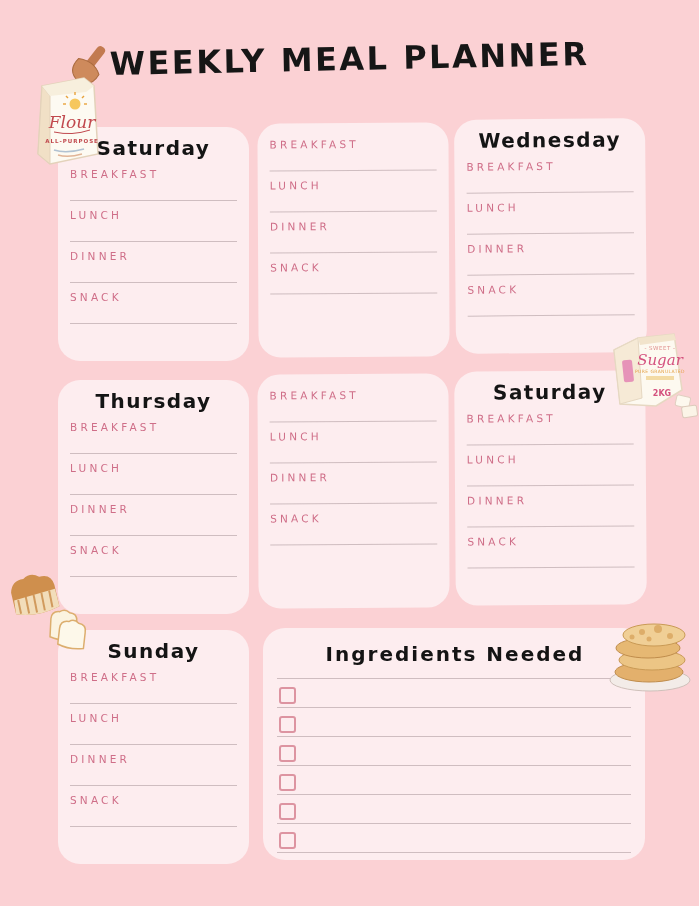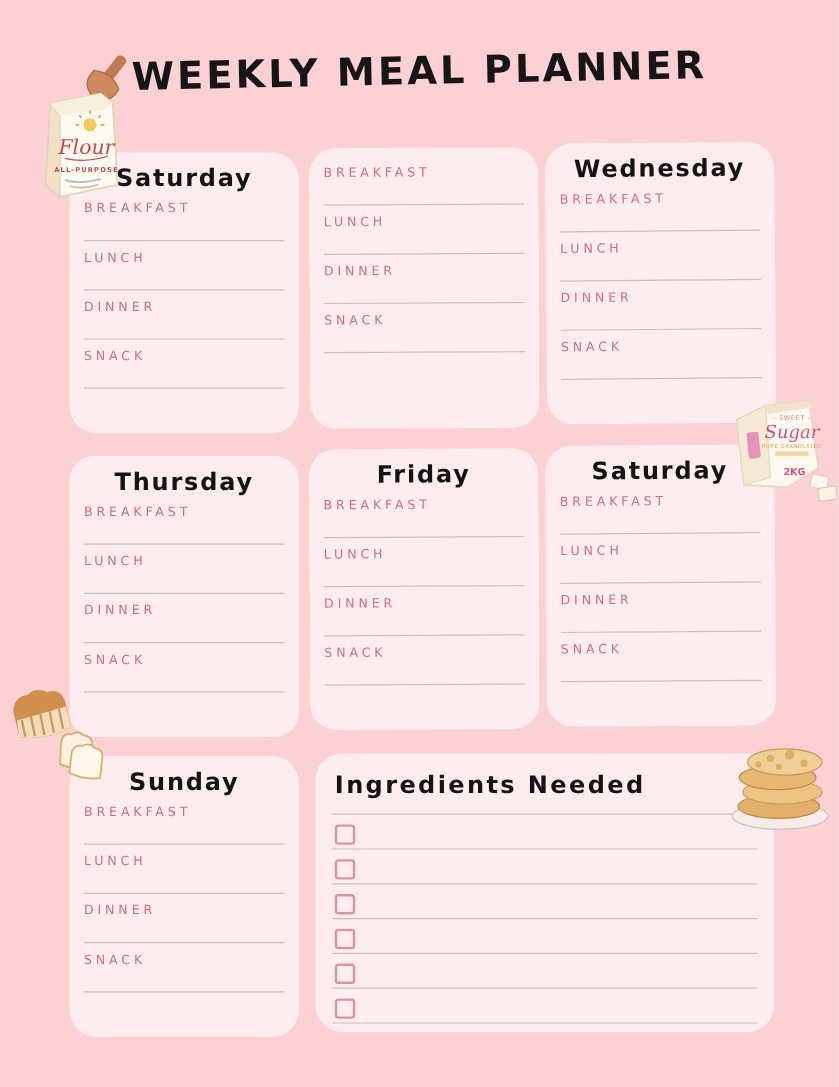--- a/index.html
+++ b/index.html
@@ -30,28 +30,29 @@
     color:#cf6e88; font-size:10.5px; letter-spacing:3.2px; font-weight:500;
   }
   .meal-line {
     margin-top:19px; height:1px;
     border-bottom:1px solid rgba(150,130,135,.45);
   }
   
   .pos-mon { left:58px;  top:127px; }
   .pos-tue { left:258px; top:123px; transform:rotate(-.3deg); }
   .pos-wed { left:455px; top:119px; transform:rotate(-.5deg); }
-  .pos-thu { left:58px;  top:380px;border-radius:20px; }
+  .pos-thu { left:58px;  top:380px; }
   .pos-fri { left:258px; top:374px; transform:rotate(-.3deg); }
   .pos-sat { left:455px; top:371px; transform:rotate(-.4deg); }
   .pos-sun { left:58px;  top:630px; }
   
   .ingredients-card {
     left:263px; top:628px; width:382px; height:232px;
     padding:10px 14px 0 14px;
+    text-align:center;
   }
   .ingredients-title {
     color:#141414; font-size:20px; font-weight:700; letter-spacing:2px;
     margin:4px 0 0 2px;
   }
   .ingredients-title-line {
     margin-top:12px; border-bottom:1px solid rgba(150,130,135,.45);
   }
   .ing-row {
     position:relative; height:28px;
@@ -148,21 +149,20 @@
       <div class="meal-label">DINNER</div>
       <div class="meal-line"></div>
     </div>
     <div class="meal-group">
       <div class="meal-label">SNACK</div>
       <div class="meal-line"></div>
     </div>
   </div>
 
   <div class="card day-card pos-fri">
-    <div class="day-title">Friday</div>
     <div class="meal-group">
       <div class="meal-label">BREAKFAST</div>
       <div class="meal-line"></div>
     </div>
     <div class="meal-group">
       <div class="meal-label">LUNCH</div>
       <div class="meal-line"></div>
     </div>
     <div class="meal-group">
       <div class="meal-label">DINNER</div>

